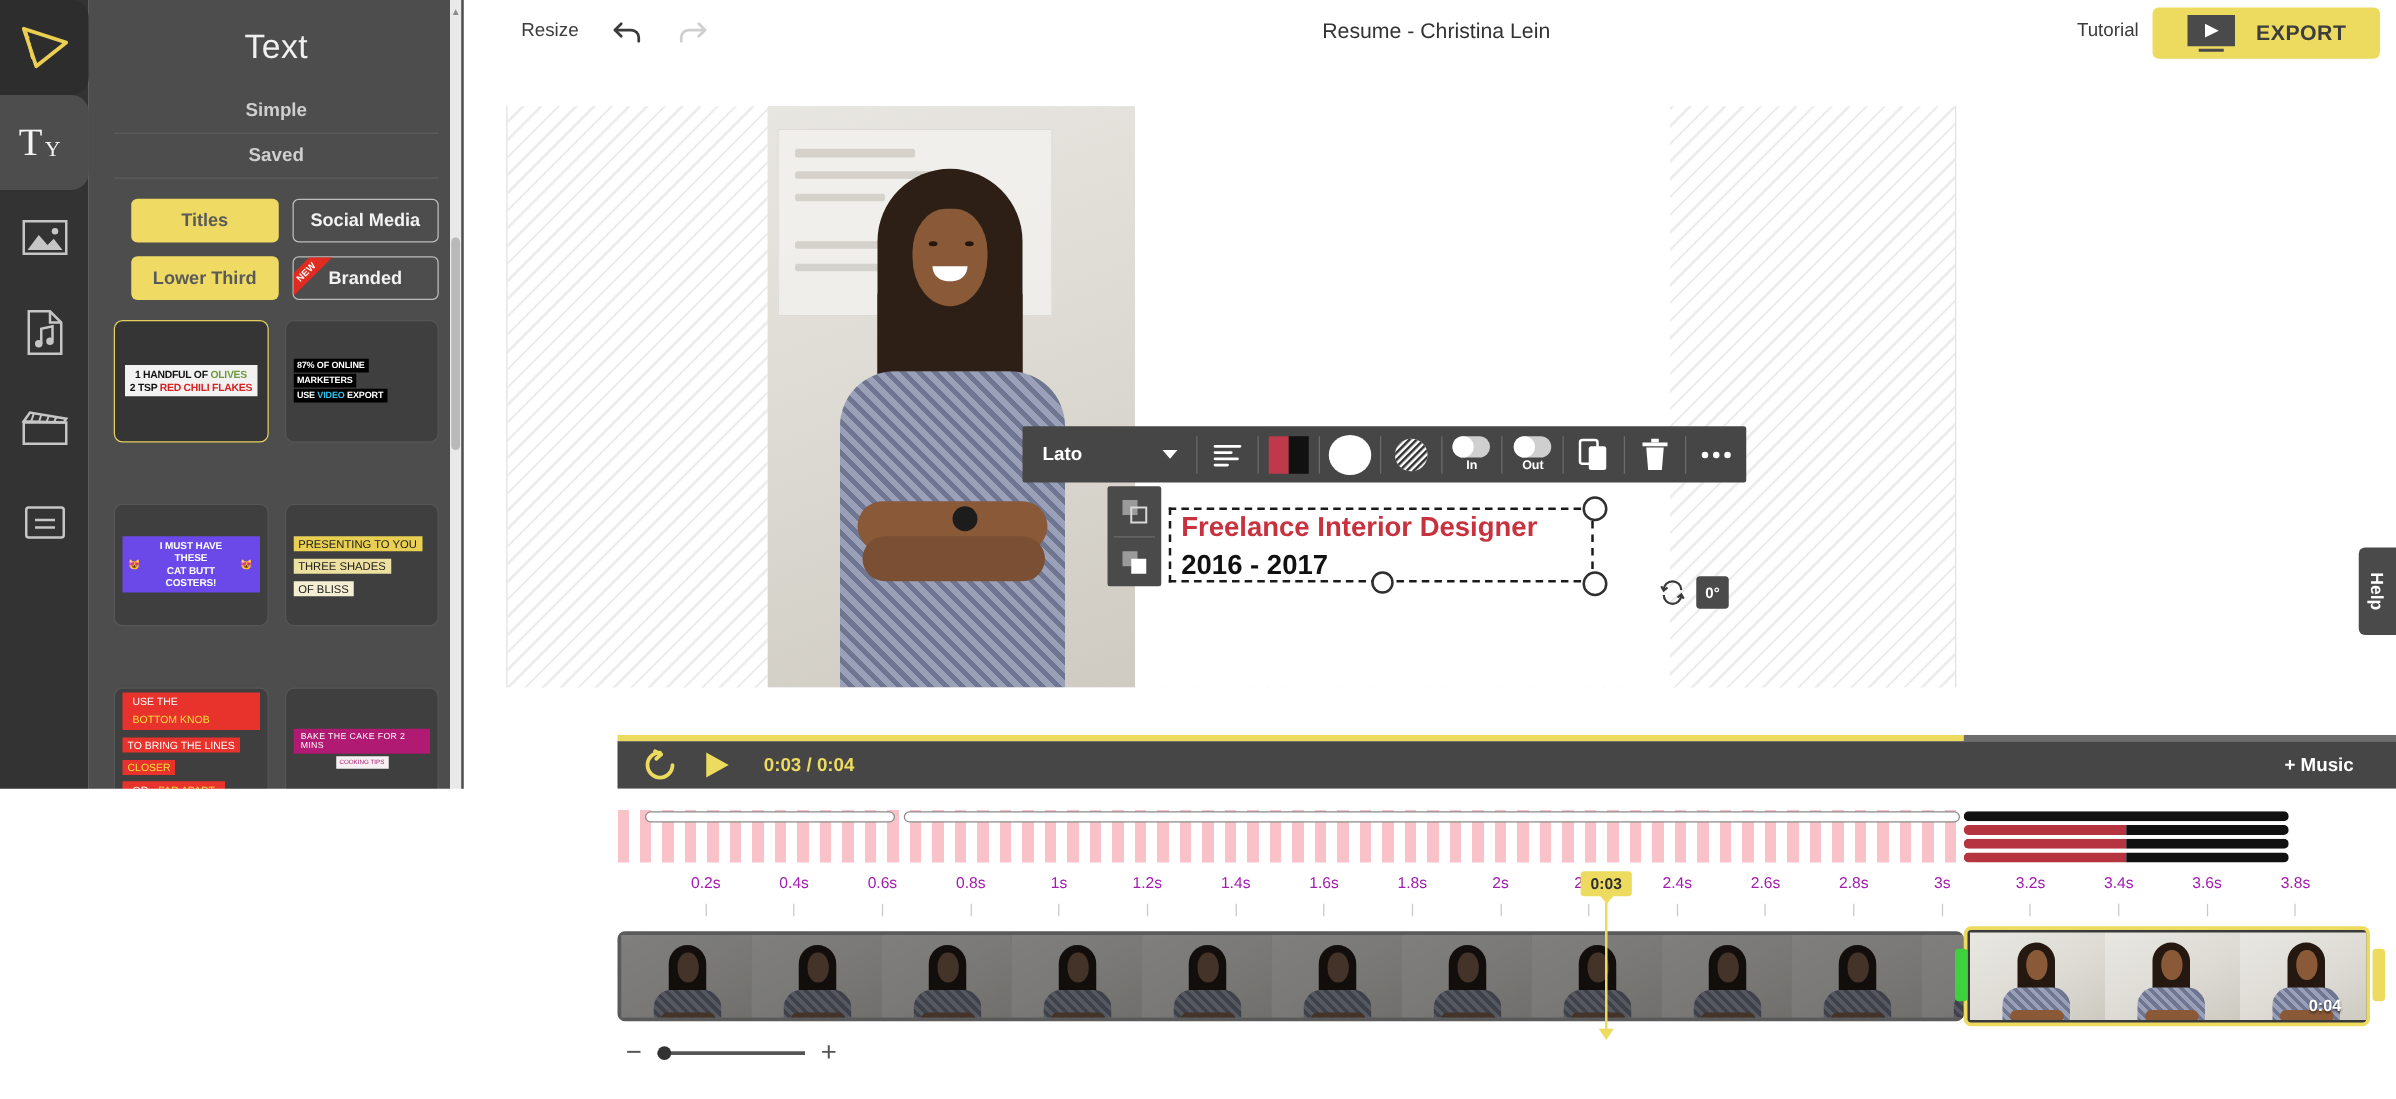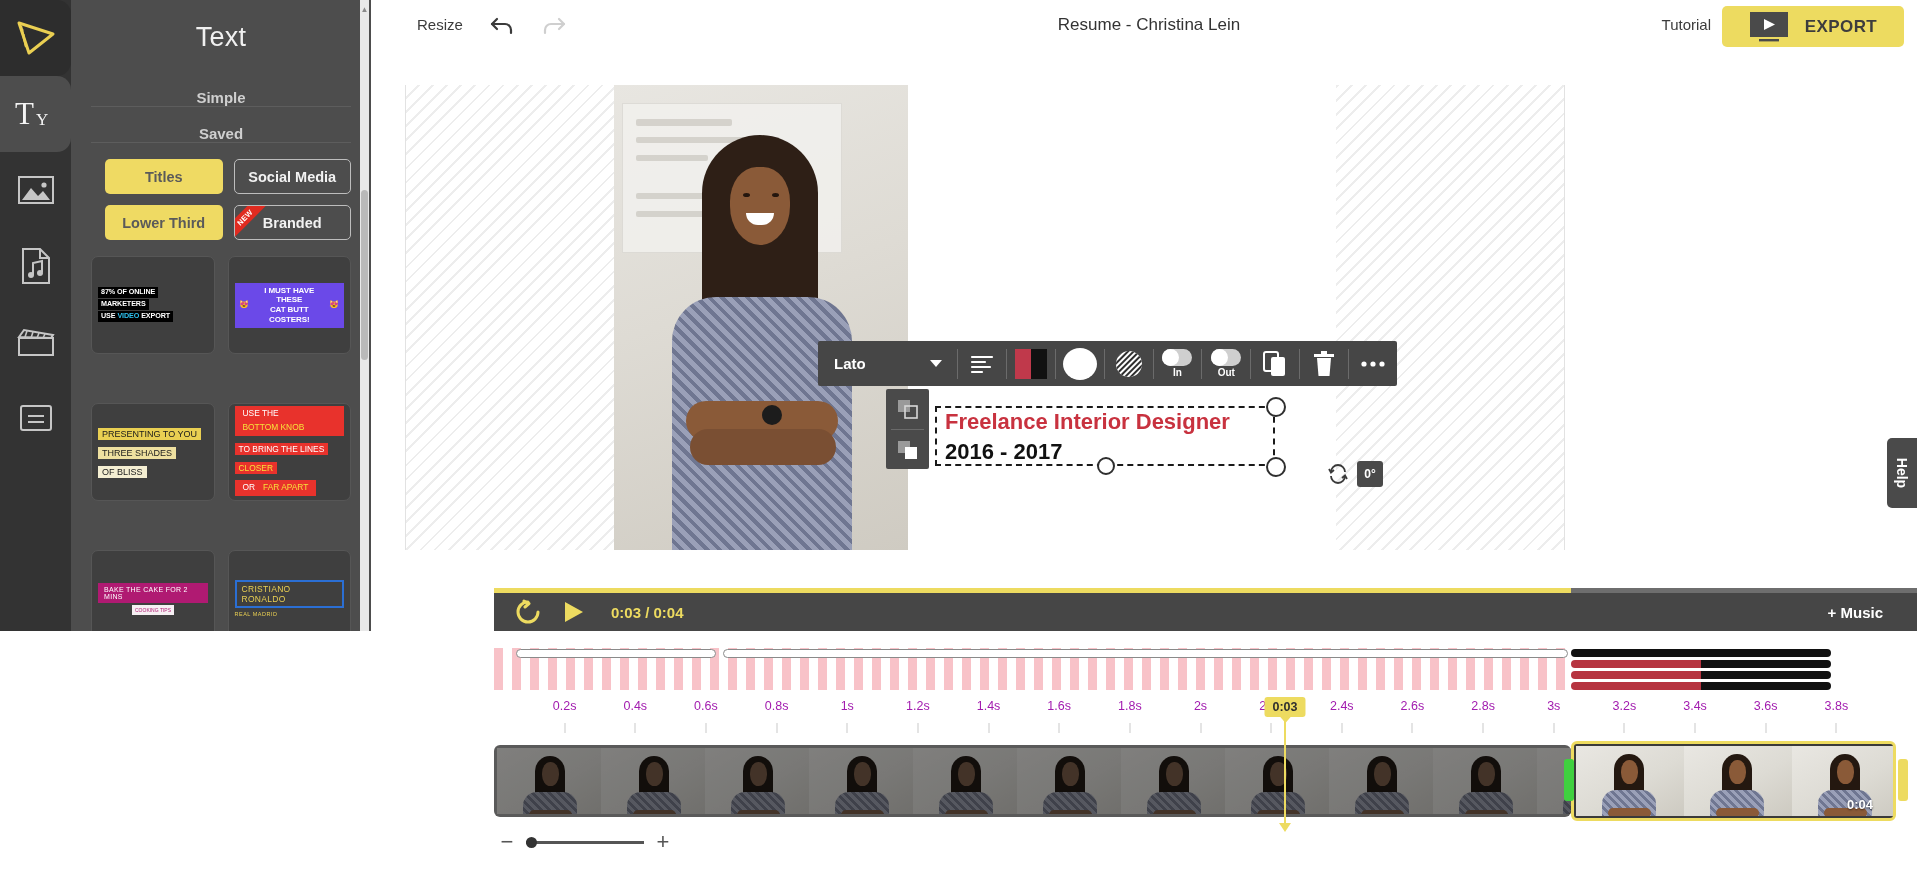--- a/index.html
+++ b/index.html
@@ -28,21 +28,21 @@
   
   .panel {
     position: absolute; left: 71px; top: 0; width: 300px; height: 879px;
     background: #4d4d4d; color: #e6e6e6;
   }
   .panel-title {
     text-align: center; font-size: 27px; color: #f0f0f0;
     padding: 22px 0 18px; font-weight: 400; letter-spacing: .3px;
   }
   .panel-row {
-    position: relative; height: 36px; display: flex; align-items: flex-end;
+    position: relative; height: 36px; display: flex; align-items: center;
     justify-content: center; font-size: 15px; color: #cfcfcf;
     border-bottom: 1px solid #5d5d5d; margin: 0 20px; font-weight: 600;
     cursor: pointer;
   }
   .panel-row .more {
     position: absolute; right: 0; font-size: 15px; color: #d5d5d5; font-weight: 400;
   }
   .cat-grid {
     display: grid; grid-template-columns: 1fr 1fr; gap: 11px;
     padding: 16px 20px 10px;
@@ -430,20 +430,28 @@
         <span>Lower Third</span>
       </div>
       <div class="cat-btn outline">
         <span class="newflag">NEW</span>
         <span>Branded</span>
       </div>
     </div>
 
     <div class="tpl-grid">
 
+      <div class="tpl sel">
+        <div class="tpl-inner" style="text-align:center">
+          <span class="tl t1">
+            <span>1 HANDFUL OF </span><span class="g">OLIVES</span><br>
+            <span>2 TSP </span><span class="r">RED CHILI FLAKES</span>
+          </span>
+        </div>
+      </div>
 
       <div class="tpl">
         <div class="tpl-inner">
           <span class="tl t2">
             <span class="blk">87% OF ONLINE</span><br>
             <span class="blk cy">MARKETERS</span><br>
             <span class="blk"><span class="wt">USE </span><span class="cy">VIDEO</span><span class="wt"> EXPORT</span></span>
           </span>
         </div>
       </div>

